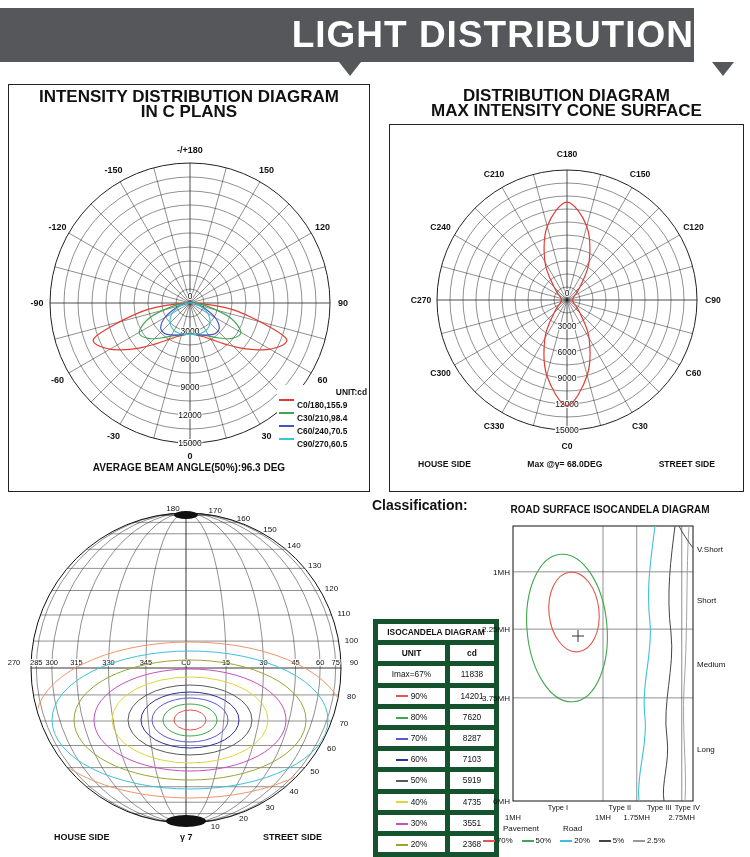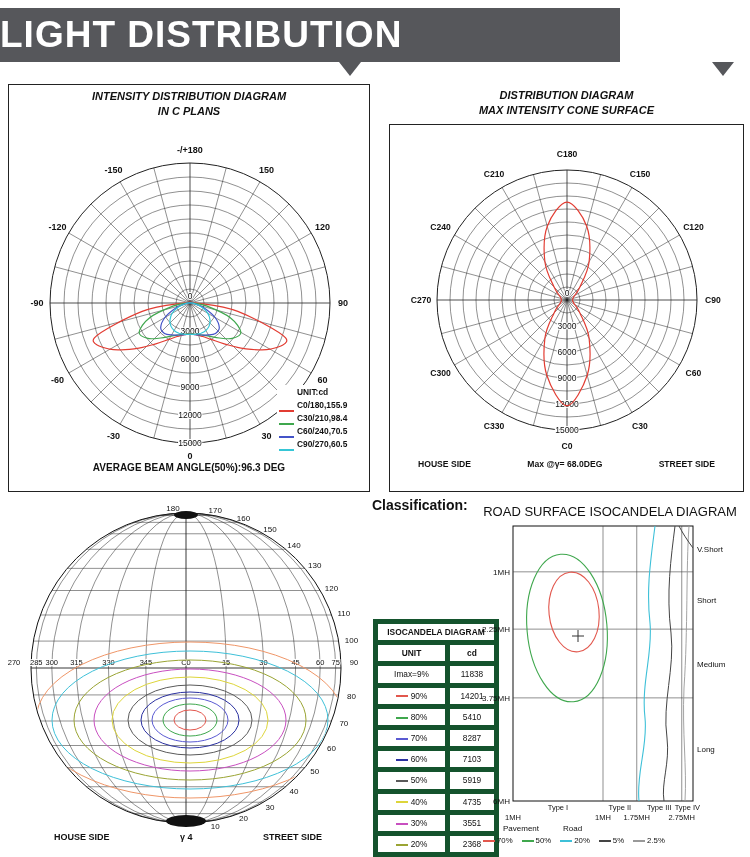--- a/index.html
+++ b/index.html
@@ -1,55 +1,55 @@
 <!DOCTYPE html>
 <html><head>
 <meta charset="utf-8">
 <style>
   *{margin:0;padding:0;box-sizing:border-box}
   html,body{background:#fff}
   body{width:750px;height:857px;font-family:"Liberation Sans",sans-serif;color:#111;position:relative}
   .page{position:absolute;left:0;top:0;width:750px;height:857px;background:#fff;overflow:hidden}
 
-  .banner{position:absolute;left:0;top:8px;width:620px;height:54px;background:#56575b;display:flex;align-items:center;justify-content:flex-start}
+  .banner{position:absolute;left:0;top:8px;width:694px;height:54px;background:#56575b;display:flex;align-items:center;justify-content:flex-end}
   .banner h1{color:#fff;font-size:37px;font-weight:bold;letter-spacing:1px;font-style:normal}
   .fold{position:absolute;top:62px;width:0;height:0;border-left:11px solid transparent;border-right:11px solid transparent;border-top:14px solid #56575b}
   .fold-a{left:339px}
   .fold-b{left:712px}
 
   .panel{position:absolute;border:1.5px solid #222;background:#fff}
   .panel-a{left:8px;top:84px;width:362px;height:408px}
   .panel-b{left:389px;top:124px;width:355px;height:368px}
   .panel svg{position:absolute;left:0;top:0}
   svg{font-family:"Liberation Sans",sans-serif}
 
-  .ptitle{position:absolute;left:0;top:4px;width:100%;text-align:center;font-size:11px;font-weight:bold;font-style:italic;line-height:15px}
+  .ptitle{position:absolute;left:0;top:4px;width:100%;text-align:center;font-size:17px;font-weight:bold;line-height:15px}
   .ptitle-b{left:389px;top:88px;width:355px}
 
   .legend-a{position:absolute;left:268px;top:300px;width:92px;background:#fff;font-size:8.4px;font-weight:bold;line-height:13px;padding:1px 2px}
-  .legend-unit{text-align:left;padding-left:18px}
-  .lrow{display:flex;align-items:flex-end;gap:3px}
+  .legend-unit{text-align:right;padding-left:18px}
+  .lrow{display:flex;align-items:flex-start;gap:3px}
   .lswatch{display:inline-block;width:15px;height:2px;flex:none}
 
   .footer-a{position:absolute;left:0;bottom:18px;width:100%;text-align:center;font-size:10px;font-weight:bold}
   .cone-bottom{position:absolute;left:0;bottom:22px;width:100%;display:flex;justify-content:space-between;padding:0 28px;font-size:8.6px;font-weight:bold}
 
   .sphere{position:absolute;left:8px;top:500px}
   .sphere-bottom{position:absolute;left:8px;top:832px;width:360px;display:flex;justify-content:space-between;padding:0 46px;font-size:9px;font-weight:bold}
 
   .classification{position:absolute;left:372px;top:500px;width:130px;font-size:14px;line-height:11.6px}
   .cls-head{font-weight:bold;margin-bottom:1px}
 
   .iso-table{position:absolute;left:373px;top:619px;width:126px;border-collapse:collapse;font-size:8.3px;text-align:center;background:#fff}
   .iso-table th,.iso-table td{border:5px solid #14532d;padding:3.1px 2px;height:17px}
   .iso-table thead th{font-weight:bold;font-size:8.4px}
   .iso-table td:first-child{width:72px}
   .tswatch{display:inline-block;width:12px;height:2px;margin-right:3px;vertical-align:middle}
 
-  .road-title{position:absolute;left:470px;top:504px;width:280px;text-align:center;font-size:13px;font-weight:normal}
+  .road-title{position:absolute;left:470px;top:504px;width:280px;text-align:center;font-size:10px;font-weight:bold}
   #svg-road{position:absolute;left:470px;top:518px}
   .road-legend{position:absolute;left:445px;top:824px;width:280px;font-size:7.8px}
   .rl-head{display:flex;gap:24px;padding-left:58px;font-size:8px}
   .rl-items{display:flex;gap:9px;padding-left:38px;margin-top:3px;align-items:center}
   .rl-item{display:flex;align-items:center;gap:2px}
   .rswatch{display:inline-block;width:12px;height:2px;flex:none}
 </style>
 </head>
 <body>
 
@@ -304,50 +304,50 @@
         <ellipse cx="182" cy="220" rx="49" ry="28" fill="none" stroke="#2a30a0" stroke-width="1"></ellipse>
         <ellipse cx="182" cy="220" rx="38" ry="22" fill="none" stroke="#5a5ad2" stroke-width="1"></ellipse>
         <ellipse cx="182" cy="220" rx="27" ry="16" fill="none" stroke="#3fa74d" stroke-width="1"></ellipse>
         <ellipse cx="182" cy="220" rx="16" ry="10" fill="none" stroke="#e2574d" stroke-width="1"></ellipse>
       </g>
       <ellipse cx="178" cy="321" rx="20" ry="6" fill="#111"></ellipse>
       <ellipse cx="178" cy="15" rx="12" ry="4" fill="#111"></ellipse>
     </svg>
   <div class="sphere-bottom">
     <span>HOUSE SIDE</span>
-    <span>γ 4</span>
+    <span>γ 7</span>
     <span>STREET SIDE</span>
   </div>
 
   <div class="classification">
     <div class="cls-head">Classification:</div>
   </div>
 
   <table class="iso-table">
     <thead>
       <tr>
         <th colspan="2">ISOCANDELA DIAGRAM</th>
       </tr>
       <tr>
         <th>UNIT</th>
         <th>cd</th>
       </tr>
     </thead>
     <tbody id="iso-body">
         <tr>
-          <td><span>Imax=9%</span></td>
+          <td><span>Imax=67%</span></td>
           <td>11838</td>
         </tr>
         <tr>
           <td><span class="tswatch" style="background: rgb(226, 87, 77);"></span><span>90%</span></td>
           <td>14201</td>
         </tr>
         <tr>
           <td><span class="tswatch" style="background: rgb(63, 167, 77);"></span><span>80%</span></td>
-          <td>5410</td>
+          <td>7620</td>
         </tr>
         <tr>
           <td><span class="tswatch" style="background: rgb(90, 90, 210);"></span><span>70%</span></td>
           <td>8287</td>
         </tr>
         <tr>
           <td><span class="tswatch" style="background: rgb(42, 48, 160);"></span><span>60%</span></td>
           <td>7103</td>
         </tr>
         <tr>

